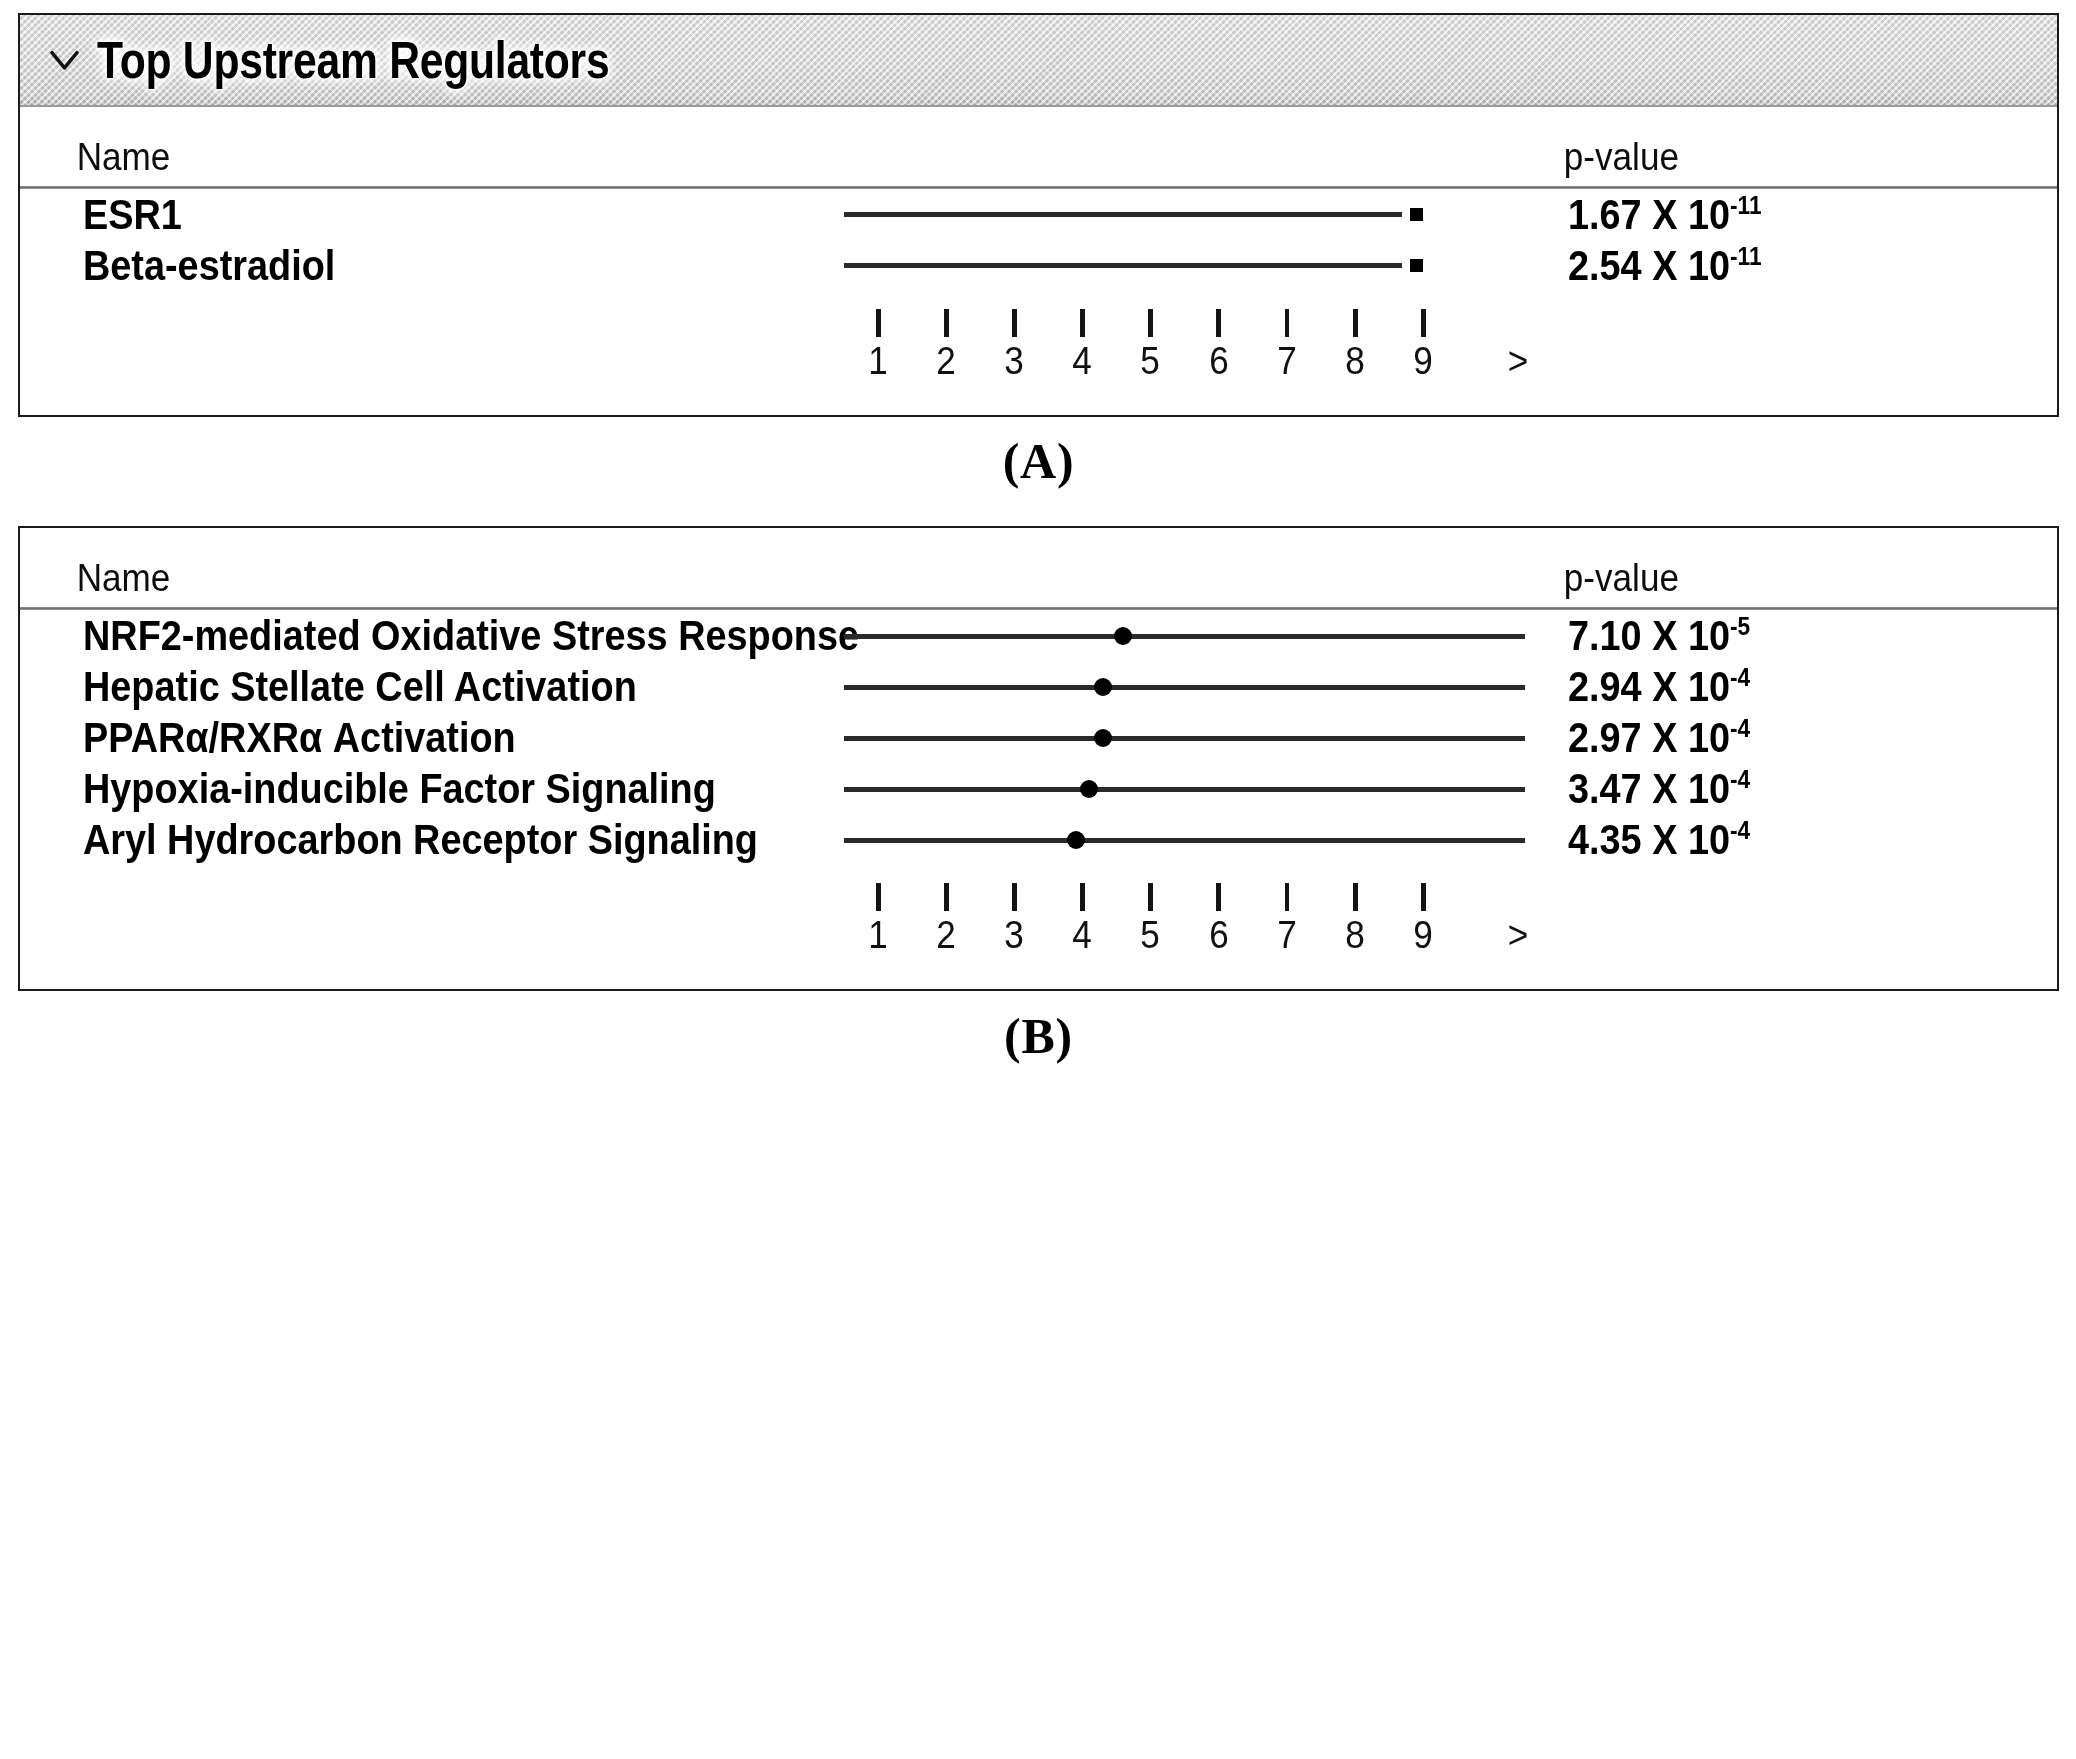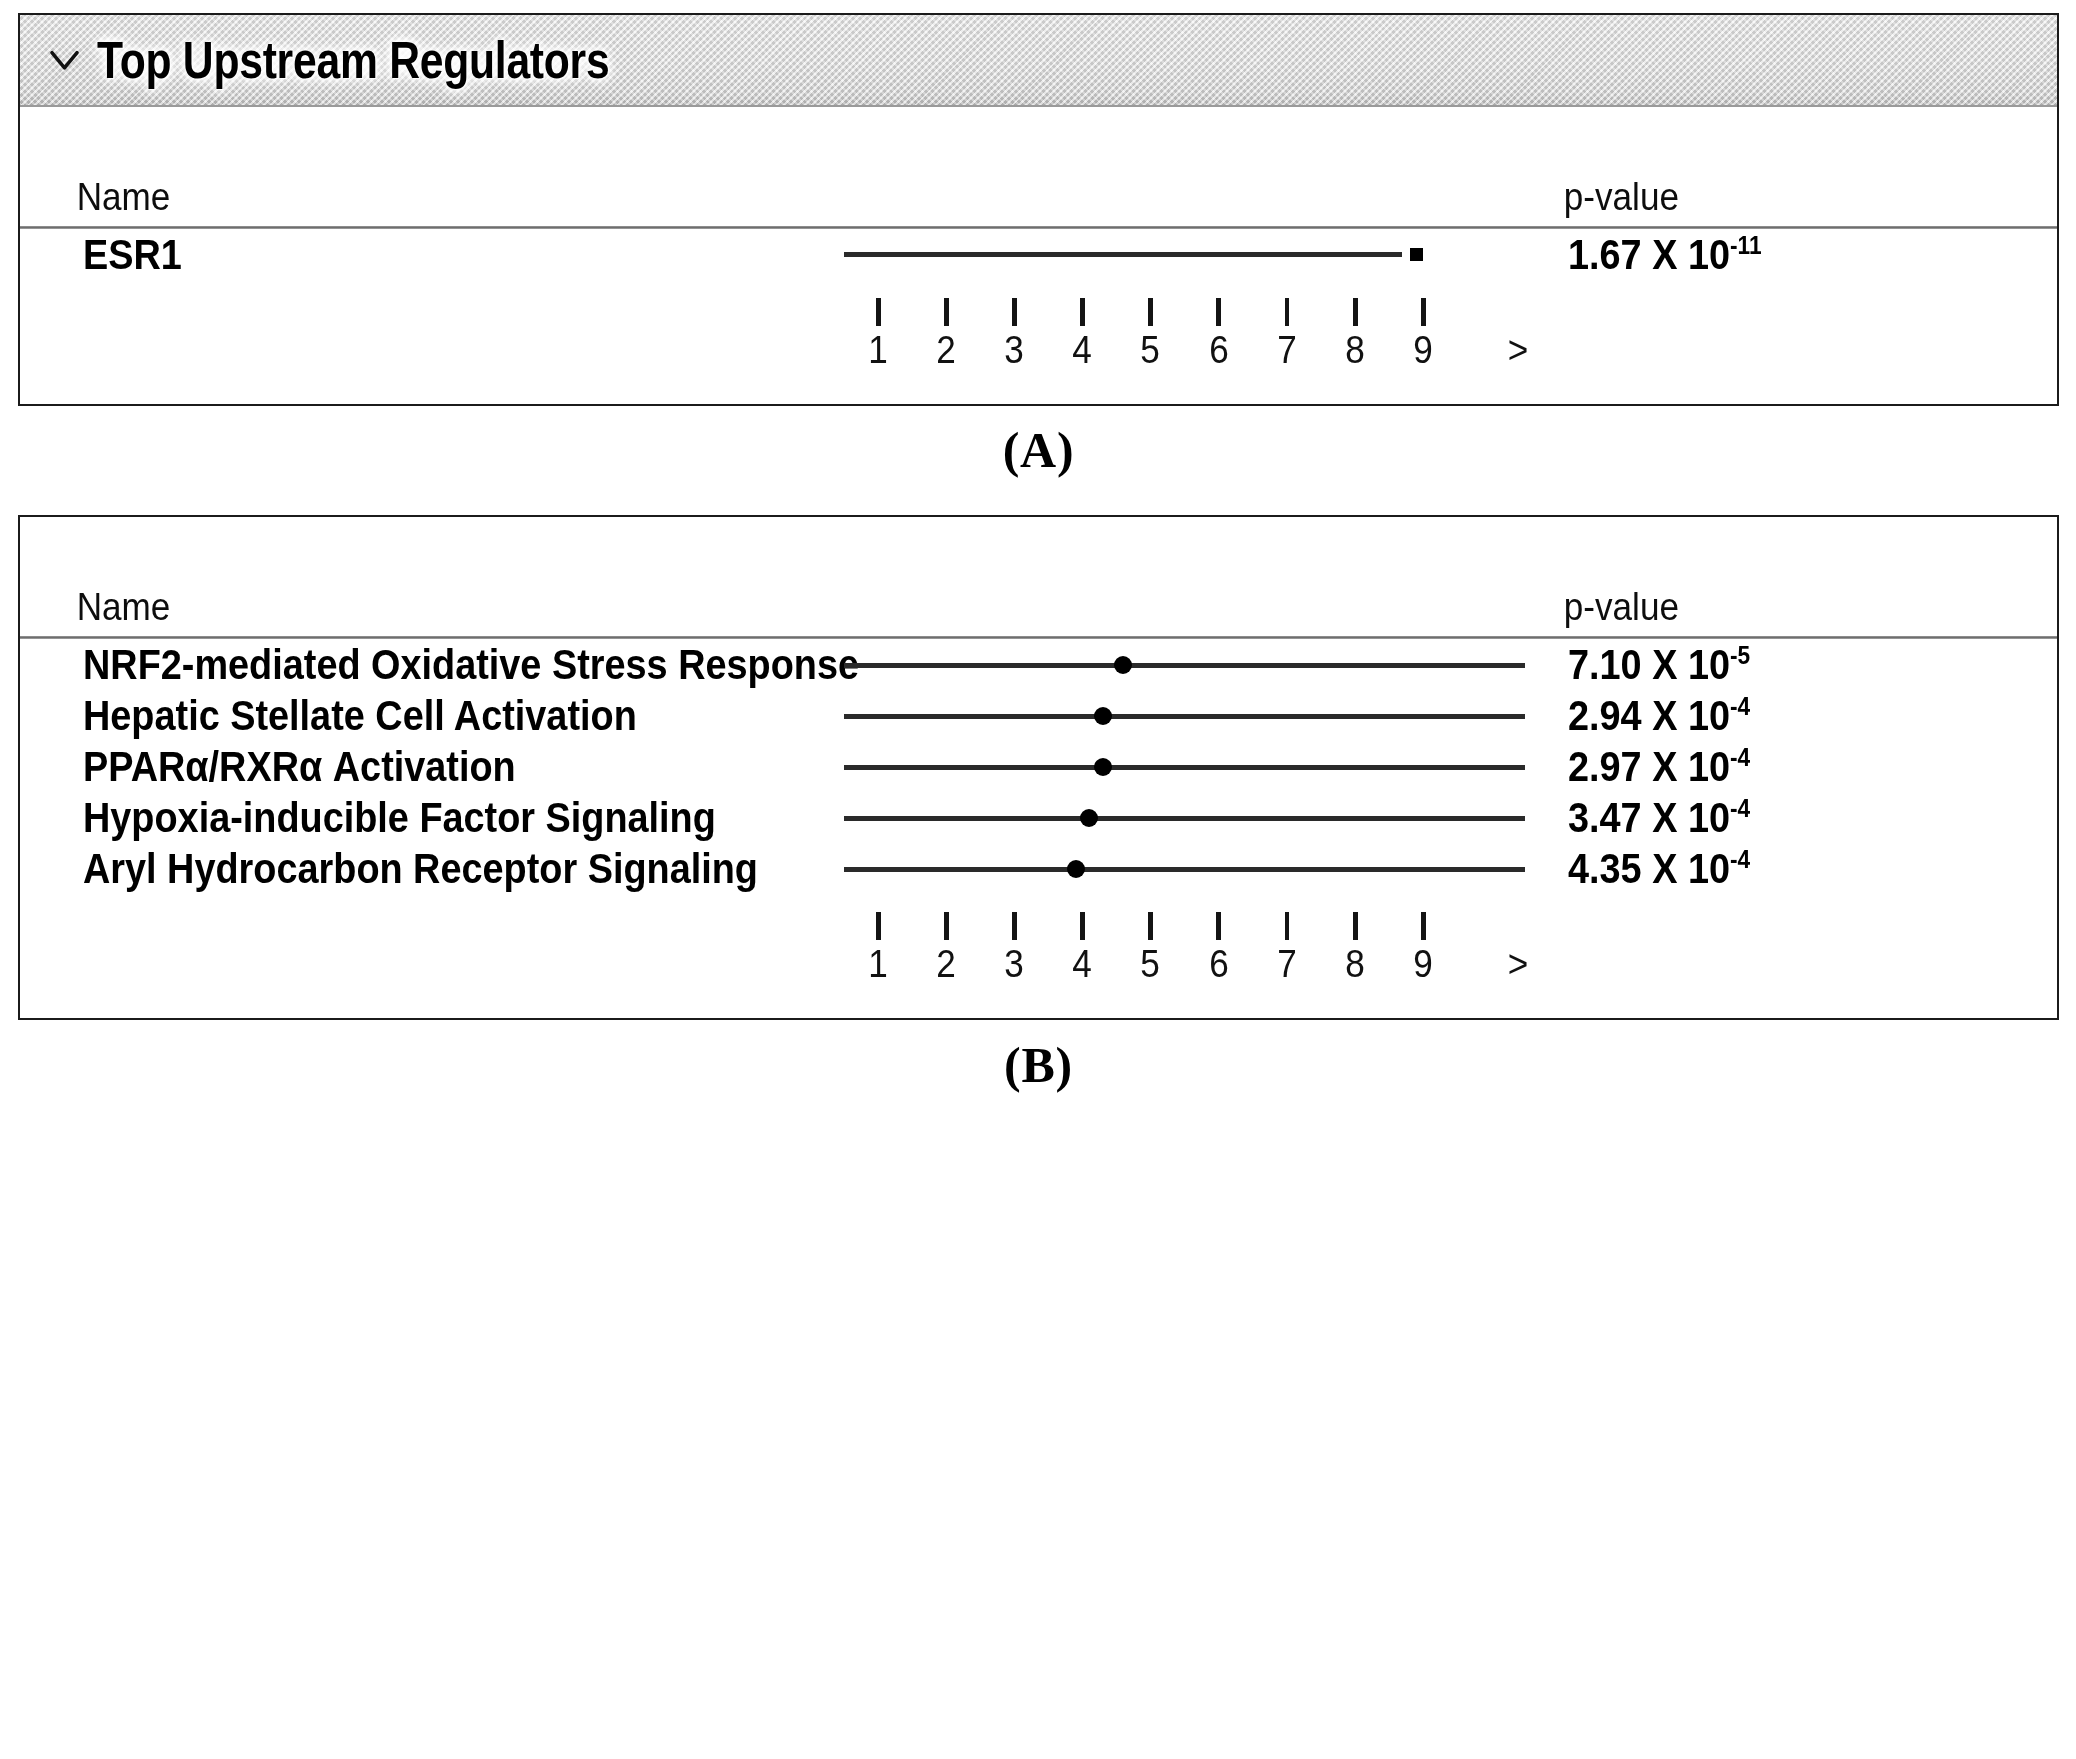--- a/index.html
+++ b/index.html
@@ -93,21 +93,20 @@
   
   .panel-body {
     padding: 28px 0 21px 0;
     background: #fff;
   }
 
   .table {
     width: 100%;
     border-collapse: collapse;
     table-layout: fixed;
-    margin-top: 40px;
   }
   .col-name   { width: 823px; }
   .col-plot   { width: 683px;  }
   .col-pval   { width: auto;   }
 
   .th {
     font-family: "Liberation Sans Narrow", "Liberation Sans", sans-serif;
     font-size: 39px;
     font-weight: 400;
     color: #0d0d0d;
@@ -280,20 +279,34 @@
                 <div class="whisker">
                   <div class="whisker-line" style="left:0%; width:82%;"></div>
                   <div class="marker-square" style="left:84%;"></div>
                 </div>
               </td>
               <td class="pval-pad">
                   <div class="row-pval"><span>1.67 X 10</span><sup>-11</sup></div>
                 </td>
             </tr>
 
+            <tr>
+              <td class="name-pad">
+                  <div class="row-name">Beta-estradiol</div>
+                </td>
+              <td>
+                <div class="whisker">
+                  <div class="whisker-line" style="left:0%; width:82%;"></div>
+                  <div class="marker-square" style="left:84%;"></div>
+                </div>
+              </td>
+              <td class="pval-pad">
+                  <div class="row-pval"><span>2.54 X 10</span><sup>-11</sup></div>
+                </td>
+            </tr>
 
 
 
 
             <tr class="axis-row">
               <td></td>
               <td>
                 <div class="axis">
                   <div class="axis-tick" style="left:5%;"></div>
                   <div class="axis-label" style="left:5%;">1</div>

